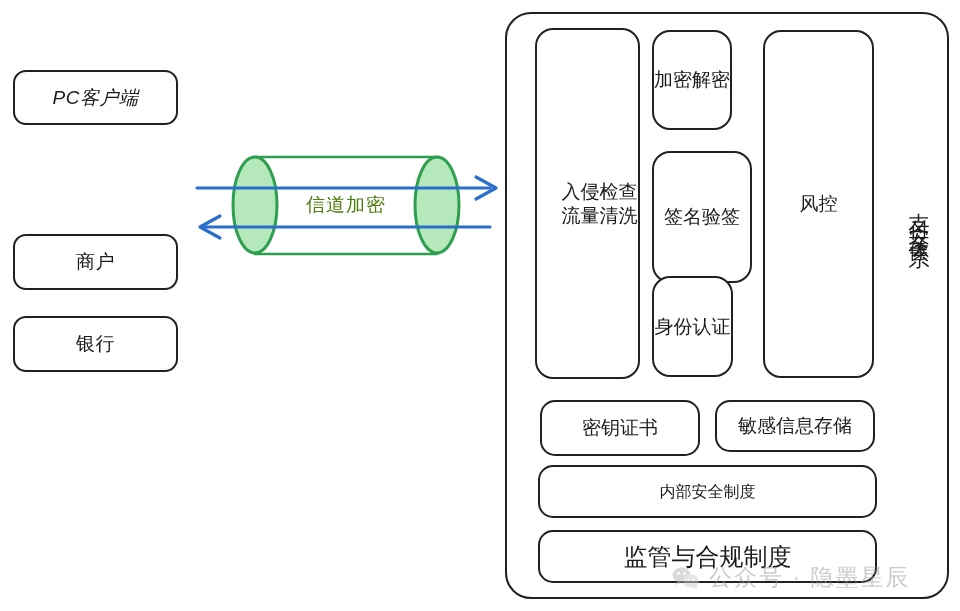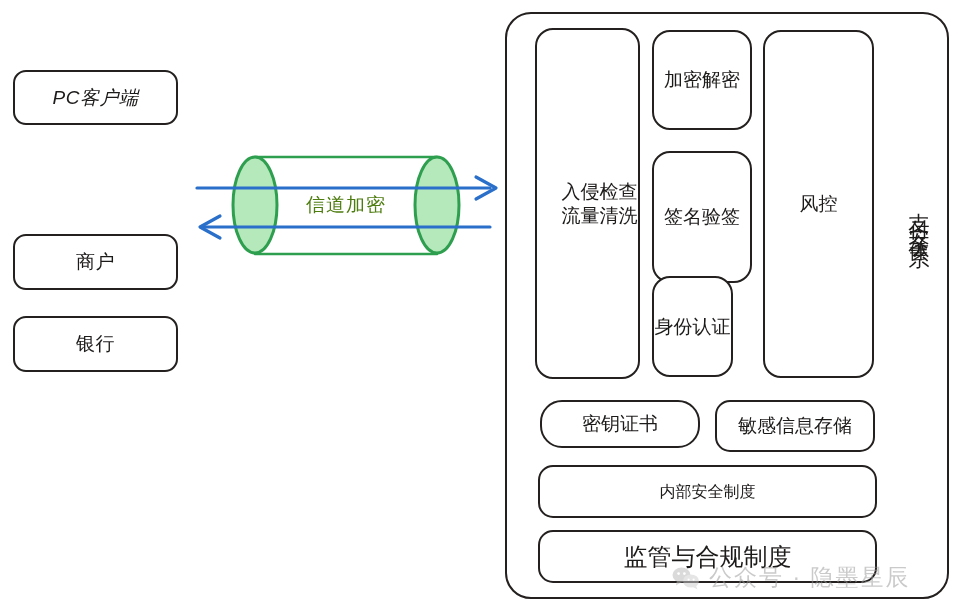--- a/index.html
+++ b/index.html
@@ -165,37 +165,37 @@
 
   <div id="vertical-label">支付安全体系</div>
 
   <div class="box" style="left:535px; top:28px; width:105px; height:351px; font-size:19px; border-radius:18px;">
     <span style="display:block;margin-left:24px;">
       <span style="display:block;">入侵检查</span>
       <span style="display:block;">流量清洗</span>
     </span>
   </div>
 
-  <div class="box" style="left:652px; top:30px; width:100px; height:100px; font-size:19px; border-radius:18px;">
+  <div class="box" style="left:652px; top:30px; width:80px; height:100px; font-size:19px; border-radius:18px;">
     <span>加密解密</span>
   </div>
 
   <div class="box" style="left:652px; top:151px; width:100px; height:132px; font-size:19px; border-radius:18px;">
     <span>签名验签</span>
   </div>
 
   <div class="box" style="left:652px; top:276px; width:81px; height:101px; font-size:19px; border-radius:18px;">
     <span>身份认证</span>
   </div>
 
   <div class="box" style="left:763px; top:30px; width:111px; height:348px; font-size:19px; border-radius:18px;">
     <span>风控</span>
   </div>
 
-  <div class="box" style="left:540px; top:400px; width:160px; height:48px; font-size:19px; border-radius:22px;">
+  <div class="box" style="left:540px; top:400px; width:160px; height:56px; font-size:19px; border-radius:15px;">
     <span>密钥证书</span>
   </div>
 
   <div class="box" style="left:715px; top:400px; width:160px; height:52px; font-size:19px; border-radius:15px;text-align:center;">
     <span>敏感信息存储</span>
   </div>
 
   <div class="box" style="left:538px; top:465px; width:339px; height:53px; font-size:16px; border-radius:15px;">
     <span>内部安全制度</span>
   </div>

